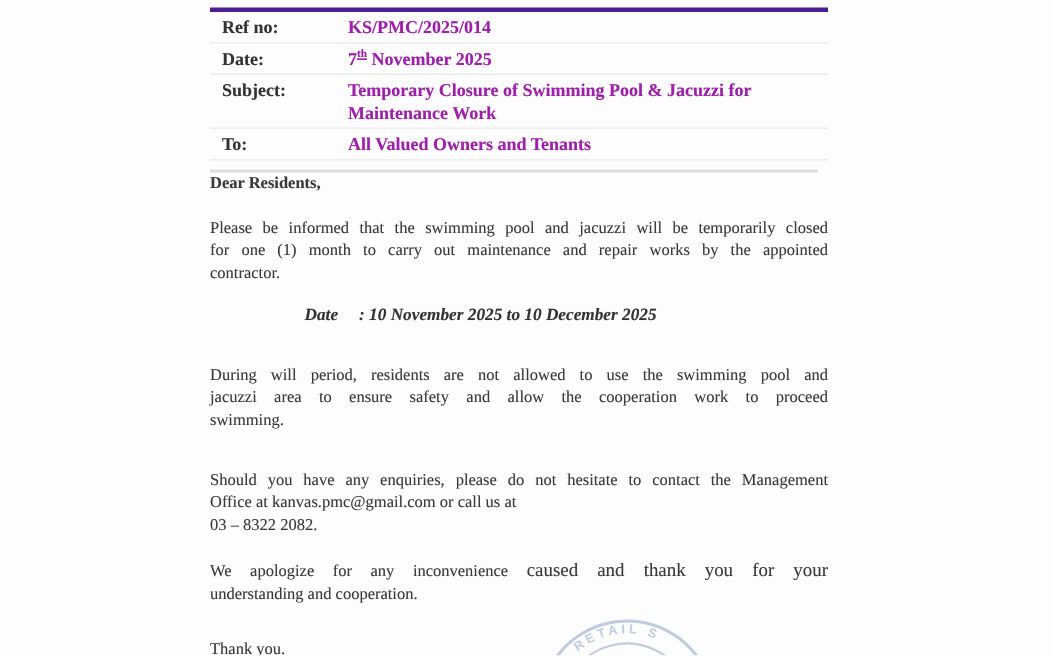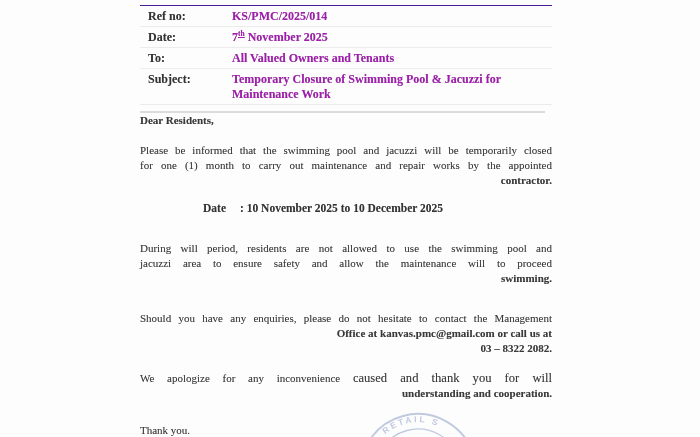--- a/index.html
+++ b/index.html
@@ -10,39 +10,39 @@
     overflow:hidden;
     font-family:"Liberation Serif","DejaVu Serif",serif;
     color:#3a3a3a;
   }
   .doc {
     position:absolute; left:140px; top:5px; width:412px;
     font-size:11px; line-height:15px;
     text-shadow:0 0 0.5px rgba(70,70,70,0.4);
   }
   
-  .hdr { border-top:1px solid #4c1d95; }
+  .hdr { border-top:3px solid #4c1d95; }
   .hdr-row { display:flex; border-bottom:1px solid #ececec; padding:3px 0 2px; }
   .hdr-label {
     width:84px; padding-left:8px; flex:none;
     font-weight:bold; font-size:12px; color:#333;
   }
   .hdr-value {
     flex:1; font-weight:bold; font-size:12px; color:#a21caf;
     white-space:pre-line;
   }
   sup.ord { font-size:7.5px; vertical-align:super; line-height:0;text-decoration:underline; }
   .rule { margin-top:6px; height:2px; width:405px; background:#dcdcdc; }
   
   .salutation { margin:0 0 0 0;font-weight:bold; }
   .para { margin:25px 0 0 0; }
   .mt15 { margin-top:15px; }
   .jl { text-align:justify; text-align-last:justify; }
-  .ll { text-align:right;font-weight:bold; }
-  .dateline { margin:13px 0 0 0; padding-left:63px; font-weight:bold; font-size:11.5px; color:#333; }
+  .ll { text-align:left; }
+  .dateline { margin:13px 0 0 0; padding-left:63px; font-weight:bold; font-size:11.5px; color:#333;font-style:italic; }
   .dateline .val { margin-left:14px; }
   .big { font-size:12.6px; }
   .closing { margin:22px 0 0 0; }
   
   .stamp {
     position:absolute; left:352px; top:402px;
     width:140px; height:90px; opacity:0.85;
   }
   .stamp text { font-family:"Liberation Sans","DejaVu Sans",sans-serif; }
 </style>
@@ -55,58 +55,58 @@
     <div class="hdr">
       <div class="hdr-row">
         <div class="hdr-label">Ref no:</div>
         <div class="hdr-value">KS/PMC/2025/014</div>
       </div>
       <div class="hdr-row">
         <div class="hdr-label">Date:</div>
         <div class="hdr-value"><span>7</span><sup class="ord">th</sup><span> November 2025</span></div>
       </div>
       <div class="hdr-row">
-        <div class="hdr-label">To:</div>
-        <div class="hdr-value">All Valued Owners and Tenants</div>
-      </div>
-      <div class="hdr-row">
         <div class="hdr-label">Subject:</div>
         <div class="hdr-value">Temporary Closure of Swimming Pool &amp; Jacuzzi for
 Maintenance Work</div>
+      </div>
+      <div class="hdr-row">
+        <div class="hdr-label">To:</div>
+        <div class="hdr-value">All Valued Owners and Tenants</div>
       </div>
     </div>
 
     <div class="rule"></div>
 
     <p class="salutation">Dear Residents,</p>
 
     <div class="para mt15">
       <div class="jl">Please be informed that the swimming pool and jacuzzi will be temporarily closed</div>
       <div class="jl">for one (1) month to carry out maintenance and repair works by the appointed</div>
       <div class="ll">contractor.</div>
     </div>
 
     <div class="dateline">
       <span>Date</span><span class="val">: 10 November 2025 to 10 December 2025</span>
     </div>
 
     <div class="para">
       <div class="jl">During will period, residents are not allowed to use the swimming pool and</div>
-      <div class="jl">jacuzzi area to ensure safety and allow the maintenance will to proceed</div>
+      <div class="jl">jacuzzi area to ensure safety and allow the cooperation work to proceed</div>
       <div class="ll">swimming.</div>
     </div>
 
     <div class="para">
       <div class="jl">Should you have any enquiries, please do not hesitate to contact the Management</div>
       <div class="ll"><span>Office at </span><span>kanvas.pmc@gmail.com</span><span> or call us at</span></div>
       <div class="ll">03 – 8322 2082.</div>
     </div>
 
     <div class="para mt15">
-      <div class="jl"><span>We apologize for any inconvenience </span><span class="big">caused and thank you for will</span></div>
+      <div class="jl"><span>We apologize for any inconvenience </span><span class="big">caused and thank you for your</span></div>
       <div class="ll">understanding and cooperation.</div>
     </div>
 
     <p class="closing">Thank you.</p>
   </div>
 
   <svg class="stamp" viewBox="0 0 140 90" xmlns="http://www.w3.org/2000/svg">
     <defs>
       <path id="stamp-arc" d="M 16.8 61.3 A 50 50 0 0 1 115.2 61.3" fill="none"></path>
     </defs>

